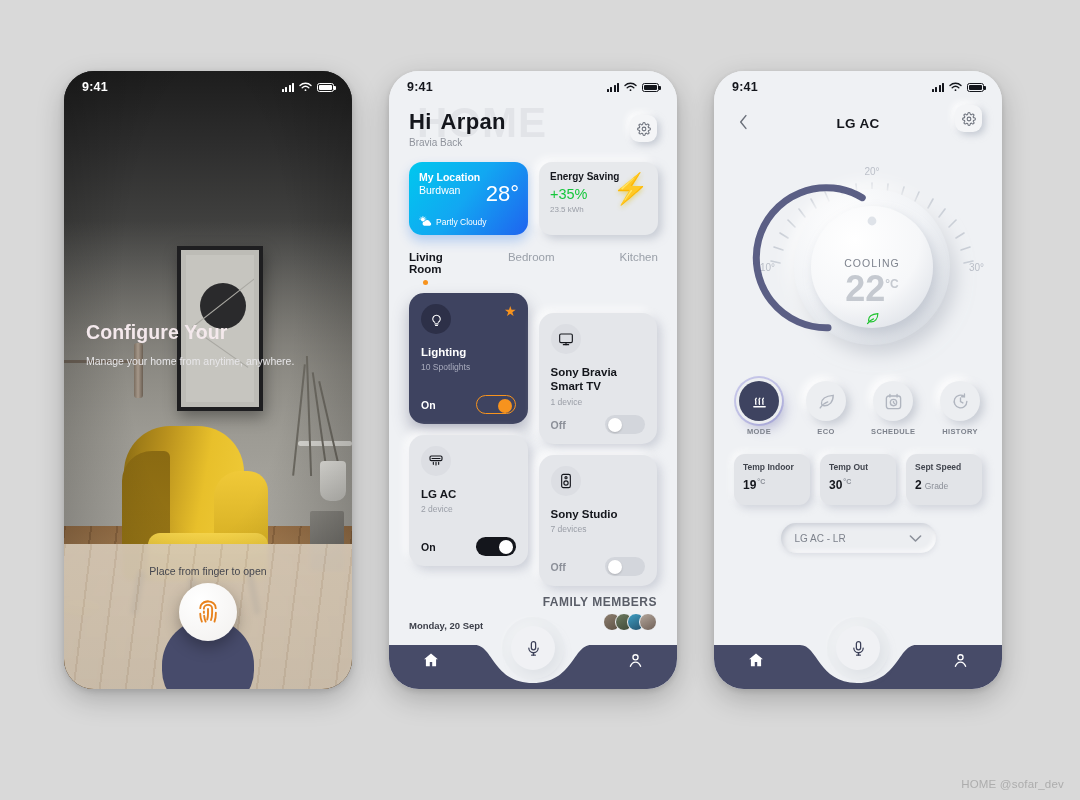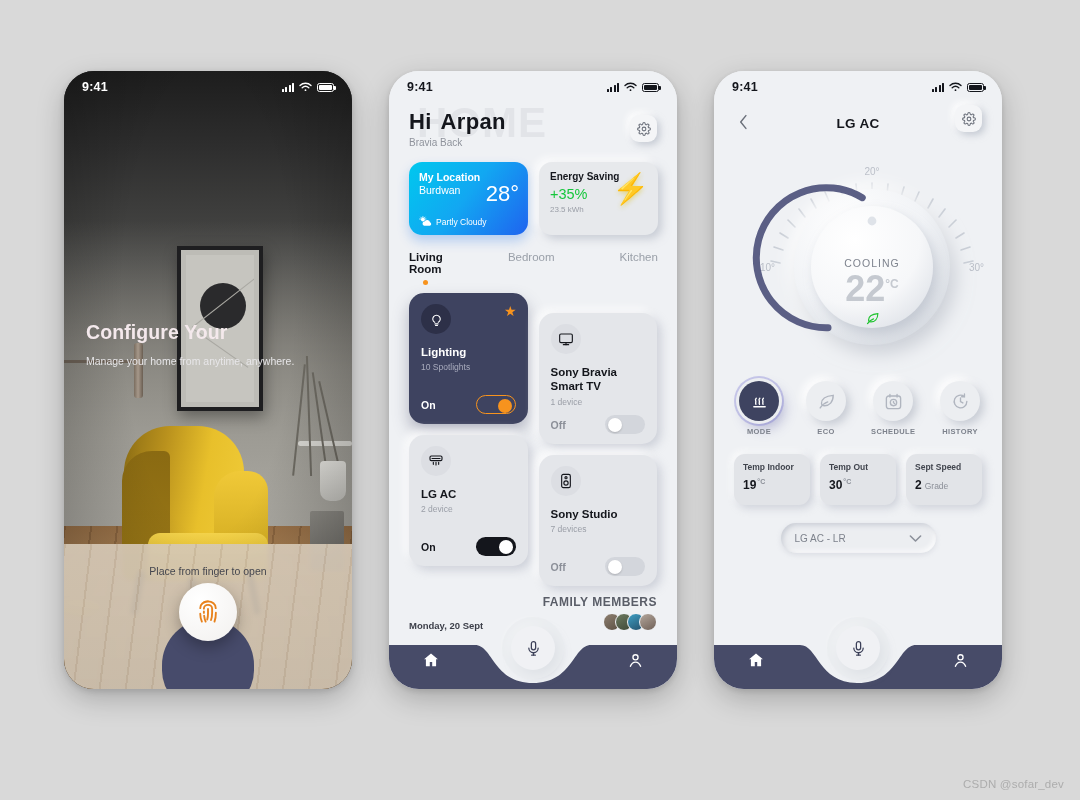--- a/index.html
+++ b/index.html
@@ -775,14 +775,14 @@
             <rect x="9" y="2.4" width="6" height="11.5" rx="3"></rect>
             <path d="M5.4 11.4a6.6 6.6 0 0 0 13.2 0"></path>
               <path d="M12 18v3.2"></path>
               <path d="M9.4 21.4h5.2"></path>
           </svg>
         </div>
       </div>
     </div>
   </div>
 
-  <div class="credit">CSDN @sofar_dev</div>
+  <div class="credit">HOME @sofar_dev</div>
 </div>
 
 </body></html>

